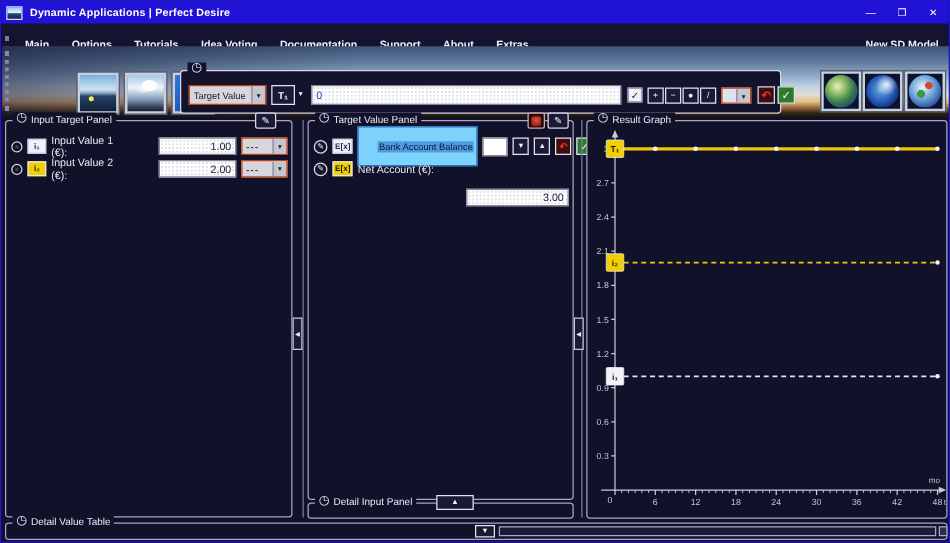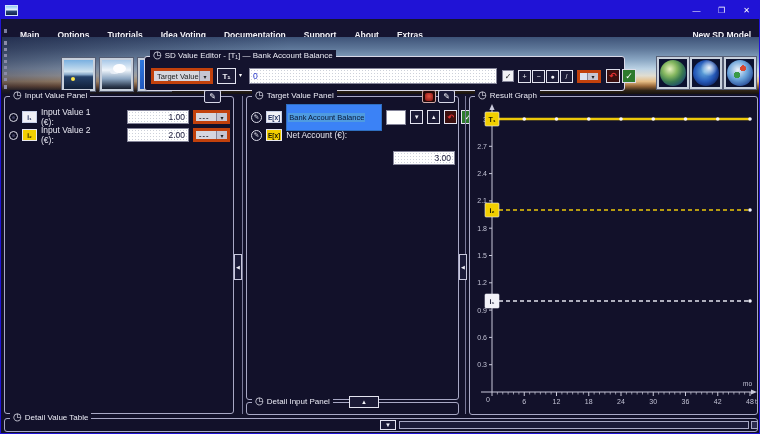--- a/index.html
+++ b/index.html
@@ -42,21 +42,21 @@
           transform:skewY(-8deg); border:1px solid #dfe6f2; }
   .door::after { content:""; position:absolute; left:2px; top:2px; width:5px; height:14px; background:#0a2a72; }
 
   .editor-group { position:absolute; left:142px; top:19px; width:481px; height:35px;
                   background:#14132e; border:1px solid #d8d8e8; border-radius:3px; }
   .legend { position:absolute; top:-7px; left:5px; background:#14132e; padding:0 3px;
             display:flex; align-items:center; gap:3px; font-size:8px; color:#eaeaf4; white-space:nowrap; }
   .clock { font-size:10px; line-height:10px; color:#e2e2ee; }
 
   .combo { position:absolute; display:flex; align-items:center; background:#d6d6de;
-           border:3px solid #c2410c; color:#222; font-size:7.5px; overflow:hidden; }
+           border:1px solid #c2410c; color:#222; font-size:7.5px; overflow:hidden; }
   .combo .body { flex:1; padding-left:3px; white-space:nowrap; }
   .combo .arrow-seg { width:11px; align-self:stretch; border-left:1px solid #85859a; background:#c6c6d2;
                       display:flex; align-items:center; justify-content:center; font-size:6px; color:#222; }
 
   .tb-btn { background:#1b1a36; border:1px solid #e4e4f0; color:#f2f2f8;
             display:flex; align-items:center; justify-content:center; }
   .mode-combo { left:6px; top:11px; width:62px; height:16px; }
   .t1-btn { position:absolute; left:72px; top:11px; width:19px; height:16px; font-size:8px; font-weight:bold; }
   .t1-arrow { position:absolute; left:94px; top:14px; font-size:6px; color:#fff; }
   .value-input { position:absolute; left:104px; top:11px; width:248px; height:16px; background:#fff;
@@ -110,29 +110,29 @@
   .radio::after { content:""; position:absolute; inset:2px; border-radius:50%; background:#3c3c5e; }
   .badge { min-width:15px; height:12px; padding:0 1px; font-size:6.5px; font-weight:bold; flex:none;
            display:flex; align-items:center; justify-content:center; border:1px solid #c8d0e8; }
   .badge-white  { background:#f0f0f6; color:#1a2a5a; }
   .badge-yellow { background:#f2cf00; color:#1a1a00; border-color:#e8e8f0; }
   .badge-orange { background:#f0a800; color:#201400; border-color:#e8e8f0; }
   .spacer { flex:1; }
   .value-box { height:14px; background:#fff; background-image:radial-gradient(#cdd1da .5px,transparent .6px);
                background-size:3px 3px; border:1px solid #85859a; color:#1a1a3a; font-size:8.5px;
                display:flex; align-items:center; justify-content:flex-end; padding:0 3px; flex:none; }
-  .w62 { width:62px;margin-left:24px; } .w82 { width:62px;margin-top:45px; }
+  .w62 { width:62px;margin-left:24px; } .w82 { width:82px;margin-top:45px; }
   .gray-box { background:#d4d4de; background-image:none; color:#8890a8; font-size:7px; }
   .mini-combo { width:37px; height:14px; flex:none; position:relative; }
   .mini-combo .body { letter-spacing:1px; font-weight:bold; color:#3a3a44; }
 
   .circ-pencil { width:11px; height:11px; border:1px solid #dcdce8; border-radius:50%; background:#14142e;
                  color:#eaeaf4; font-size:6.5px; display:flex; align-items:center; justify-content:center; flex:none; }
-  .sel-input { width:96px; height:27px; background:#3b82f6; border:1px solid #2f6fc0; display:flex;
-               align-items:center; padding:1px; overflow:hidden; flex:none; }
+  .sel-input { width:96px; height:16px; background:#7dd3fc; border:1px solid #2f6fc0; display:flex;
+               align-items:center; padding:15px; overflow:hidden; flex:none; }
   .sel-input span { background:#4f9be0; color:#0a1a3a; font-size:7.5px; padding:0 1px; white-space:nowrap; }
   .white-box { width:20px; height:15px; background:#fff; border:1px solid #85859a; flex:none; }
   .sm-btn { width:13px; height:14px; font-size:6px; flex:none; }
   .undo-sm { background:#3c0f0f; color:#e03030; font-size:8px; font-weight:bold; }
   .confirm-sm { background:#2d7a2d; color:#fff; font-size:8px; }
 
   .split-handle { position:absolute; width:8px; height:26px; background:#1a1a38; border:1px solid #c8c8dc;
                   color:#eeeef6; font-size:5px; display:flex; align-items:center; justify-content:center; }
   .sh1 { left:233px; top:253px; } .sh2 { left:458px; top:253px; }
   .vline { position:absolute; width:1px; background:#7a7a9a; top:95px; height:318px; }
@@ -145,20 +145,21 @@
 
   #chart { position:absolute; left:1px; top:4px; }
 </style>
 </head>
 <body>
 
 <div class="window">
 
   <div class="titlebar">
     <span class="app-icon"></span>
+    <span class="title-text">Dynamic Applications | Perfect Desire</span>
     <span class="win-btns">
       <span class="win-btn">—</span>
       <span class="win-btn">❐</span>
       <span class="win-btn">✕</span>
     </span>
   </div>
 
   <div class="menubar">
     <span class="grip"></span>
     <span class="menu-item">Main</span>
@@ -176,21 +177,20 @@
     <span class="tb-grip"></span>
     <span class="thumb thumb1"></span>
     <span class="thumb thumb2"></span>
     <span class="thumb thumb3">
         <span class="door"></span>
       </span>
 
     <div class="editor-group">
       <span class="legend">
         <span class="clock">◷</span>
-        <span>SD Value Editor - [T₁] — Bank Account Balance</span>
       </span>
       <span class="combo mode-combo">
         <span class="body">Target Value</span>
         <span class="arrow-seg">▾</span>
       </span>
       <span class="tb-btn t1-btn">T₁</span>
       <span class="t1-arrow">▾</span>
       <span class="value-input">0</span>
       <span class="check-btn">✓</span>
       <span class="tb-btn op-btn op0">+</span>
@@ -212,21 +212,21 @@
         <i></i>
       </span>
     <span class="globe g3">
         <i></i>
       </span>
   </div>
 
   <div class="groupbox panel-input">
     <span class="glegend">
       <span class="clock">◷</span>
-      <span>Input Value Panel</span>
+      <span>Input Target Panel</span>
     </span>
     <span class="edit-btn" style="right:12px">✎</span>
 
     <div class="row r1">
       <span class="radio"></span>
       <span class="badge badge-white">i₁</span>
       <span>Input Value 1 (€):</span>
       <span class="spacer"></span>
       <span class="value-box w62">1.00</span>
       <span class="combo mini-combo">

